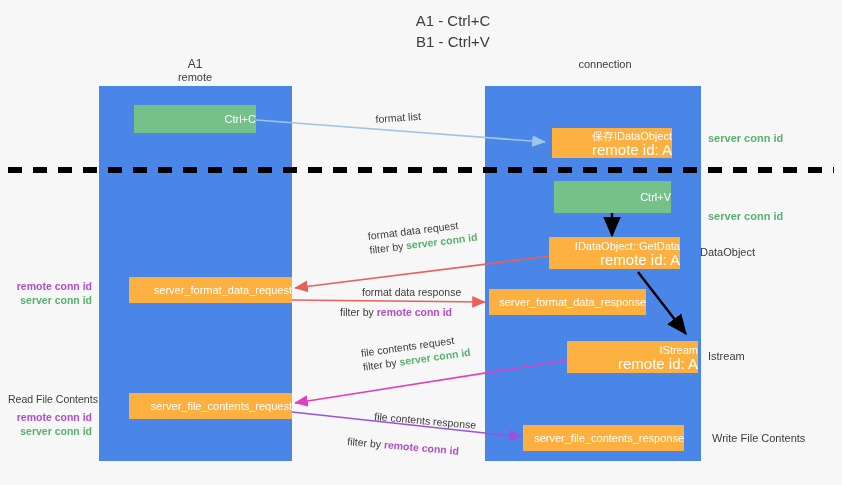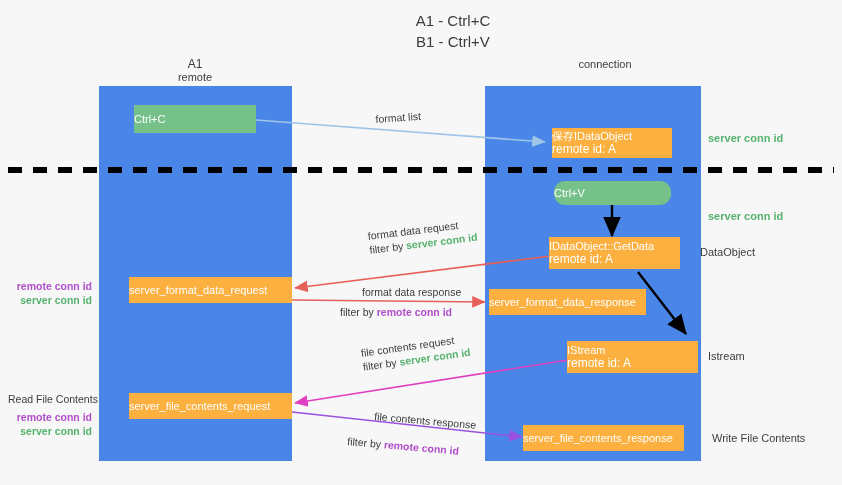--- a/index.html
+++ b/index.html
@@ -24,27 +24,27 @@
   }
   .lane-head .big{font-size:12px;}
 
   
   .lane{background:#4a86e8;}
 
   
   .box{
     box-sizing:border-box;
     display:flex;flex-direction:column;
-    align-items:flex-start;justify-content:center;
+    align-items:flex-end;justify-content:center;
     color:#ffffff;font-size:11px;line-height:13px;
     text-align:center;
   }
   .box.green{background:#76c08a;}
   .box.orange{background:#fbb040;}
-  .box .l2{font-size:12px;}
+  .box .l2{font-size:15px;}
 
   
   .elabel{
     font-size:10.5px;color:#3c3c3c;line-height:14px;
     white-space:nowrap;
   }
   .elabel.rot{transform-origin:left top;}
   .green-t{color:#56b26e;font-weight:bold;}
   .purple-t{color:#b14ec9;font-weight:bold;}
 
@@ -128,21 +128,21 @@
 
   <div class="abs box orange" style="left:129px;top:393px;width:163px;height:26px;">
     <div>server_file_contents_request</div>
   </div>
 
   <div class="abs box orange" style="left:552px;top:128px;width:120px;height:30px;">
     <div>保存IDataObject</div>
     <div class="l2">remote id: A</div>
   </div>
 
-  <div class="abs box green" style="left:554px;top:181px;width:117px;height:24px;border-radius:11px;">
+  <div class="abs box green" style="left:554px;top:181px;width:117px;height:32px;">
     <div>Ctrl+V</div>
   </div>
 
   <div class="abs box orange" style="left:549px;top:237px;width:131px;height:32px;">
     <div>IDataObject::GetData</div>
     <div class="l2">remote id: A</div>
   </div>
 
   <div class="abs box orange" style="left:567px;top:341px;width:131px;height:32px;">
     <div>IStream</div>

